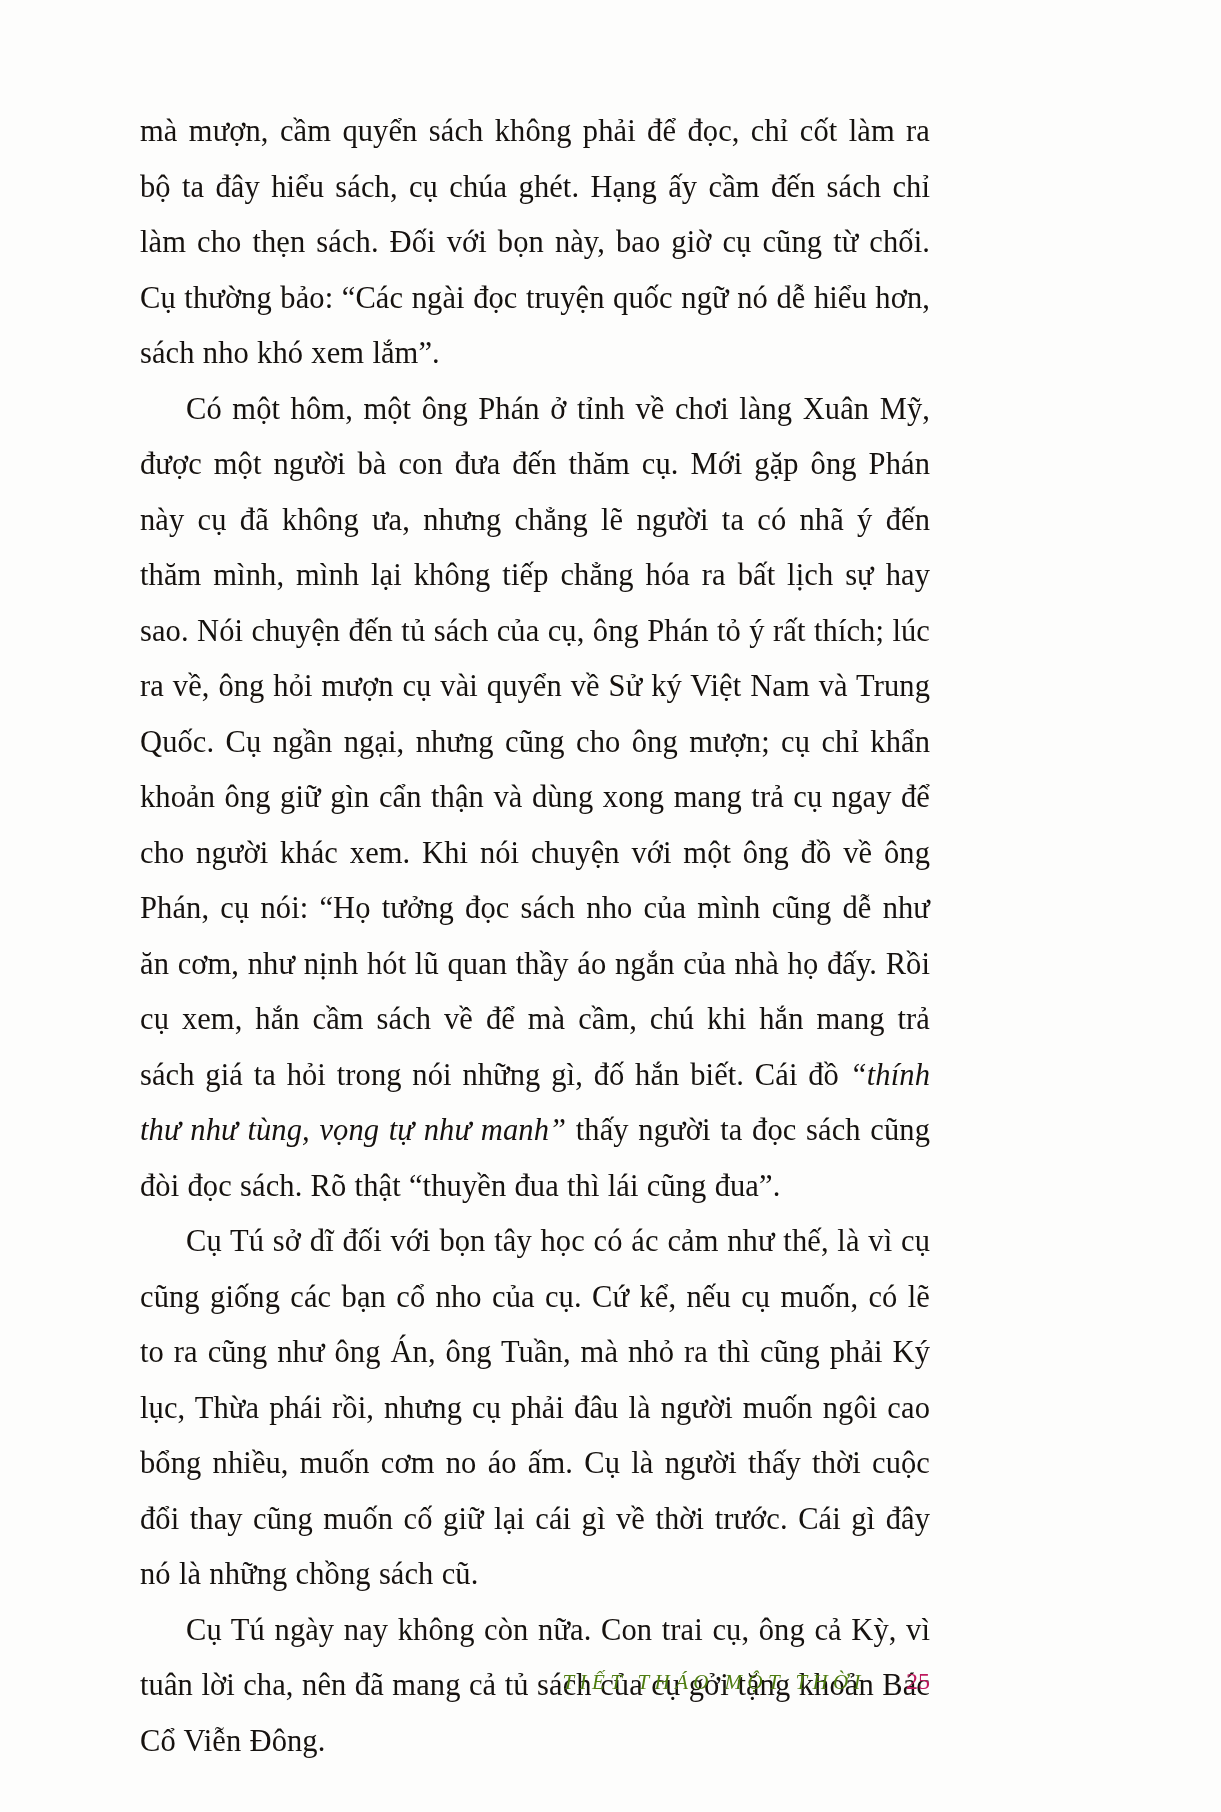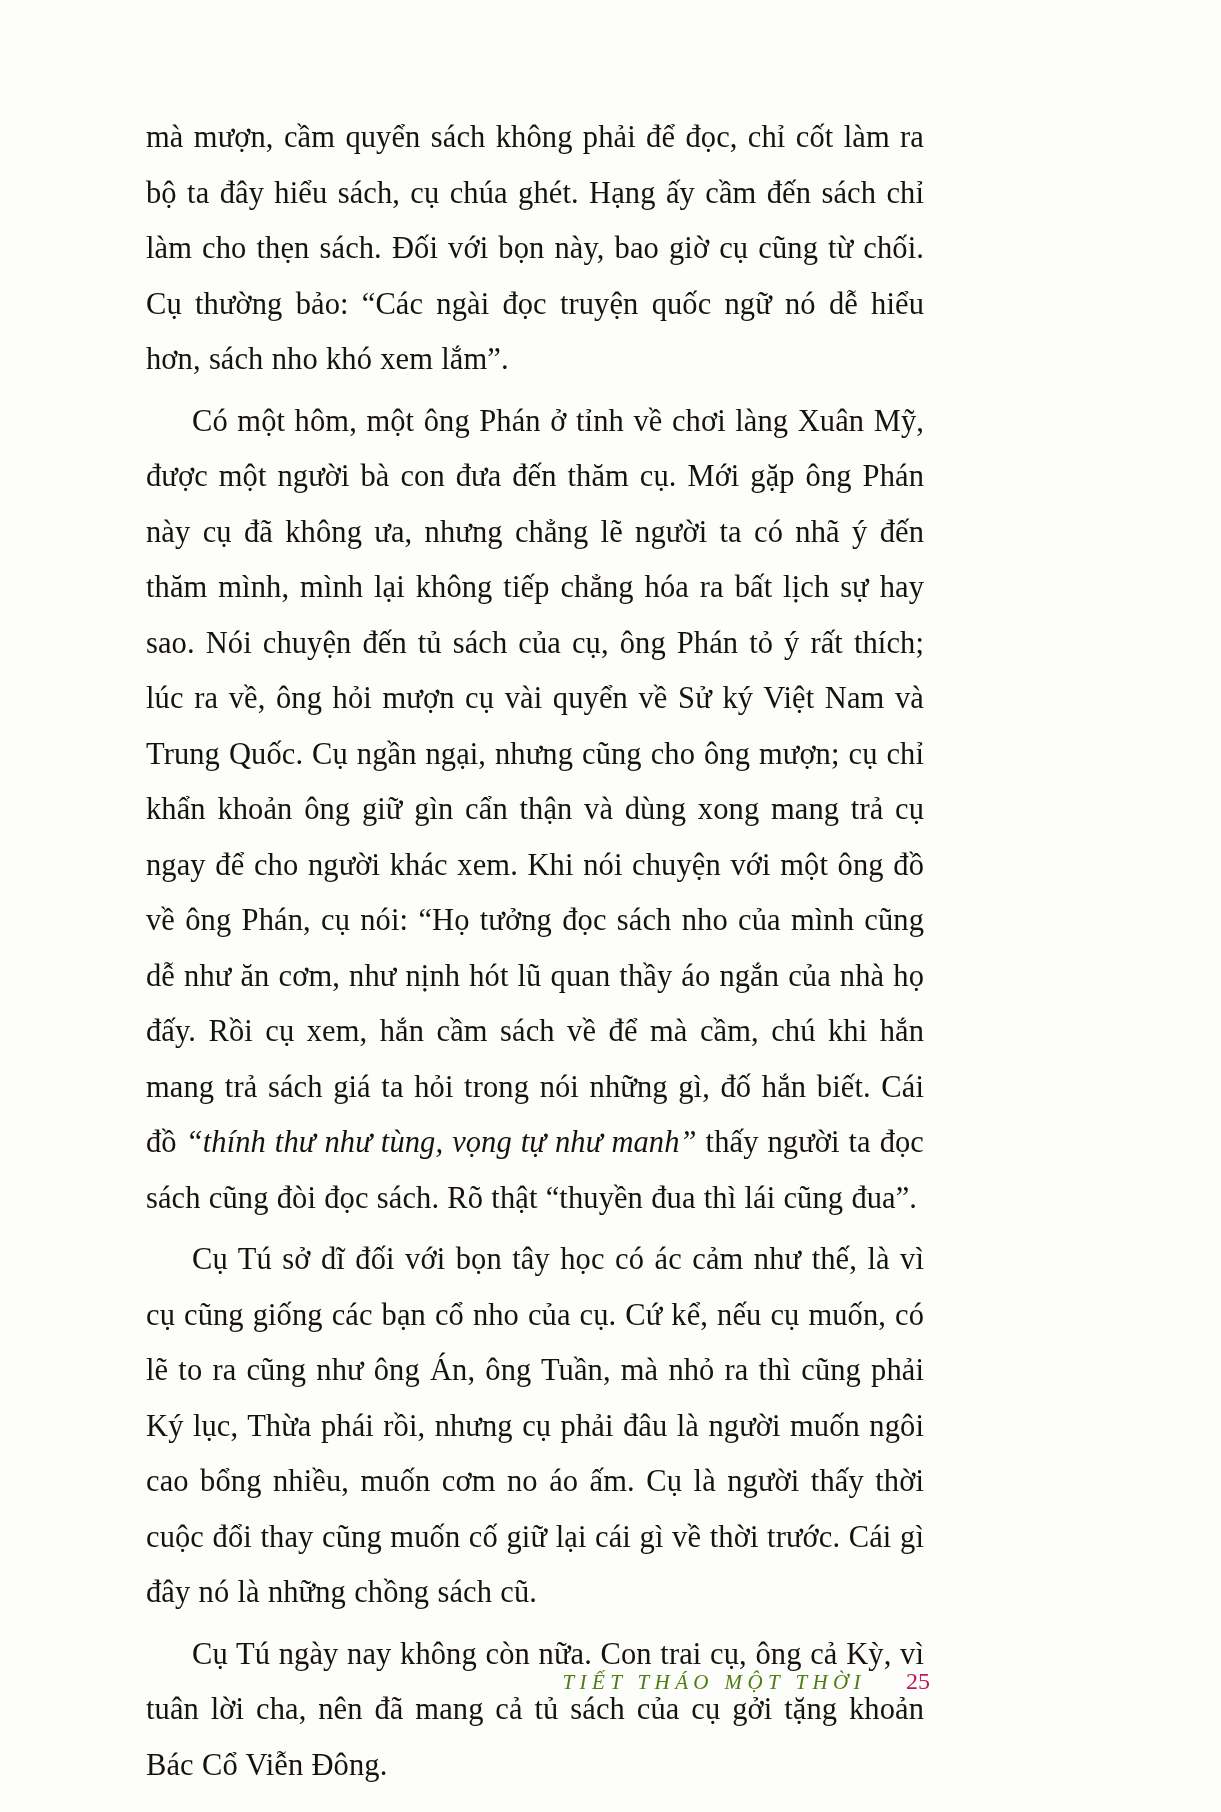--- a/index.html
+++ b/index.html
@@ -24,21 +24,21 @@
   }
 
   .text-column {
     position: absolute;
     left: 140px;
     top: 104px;
     width: 790px;
   }
 
   p.body-par {
-    margin: 6px;
+    margin: 0;
     font-size: 30.5px;
     line-height: 55.5px;
     text-align: justify;
     text-justify: inter-word;
     letter-spacing: 0.1px;
     word-spacing: 0.5px;
     -webkit-hyphens: none;
     hyphens: none;
   }
 

